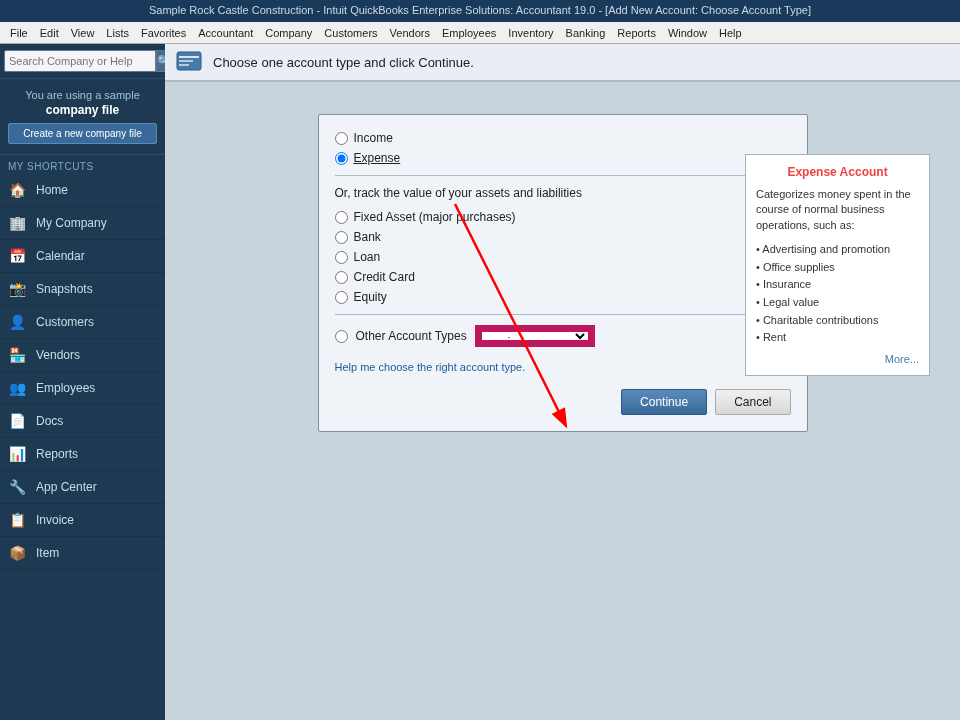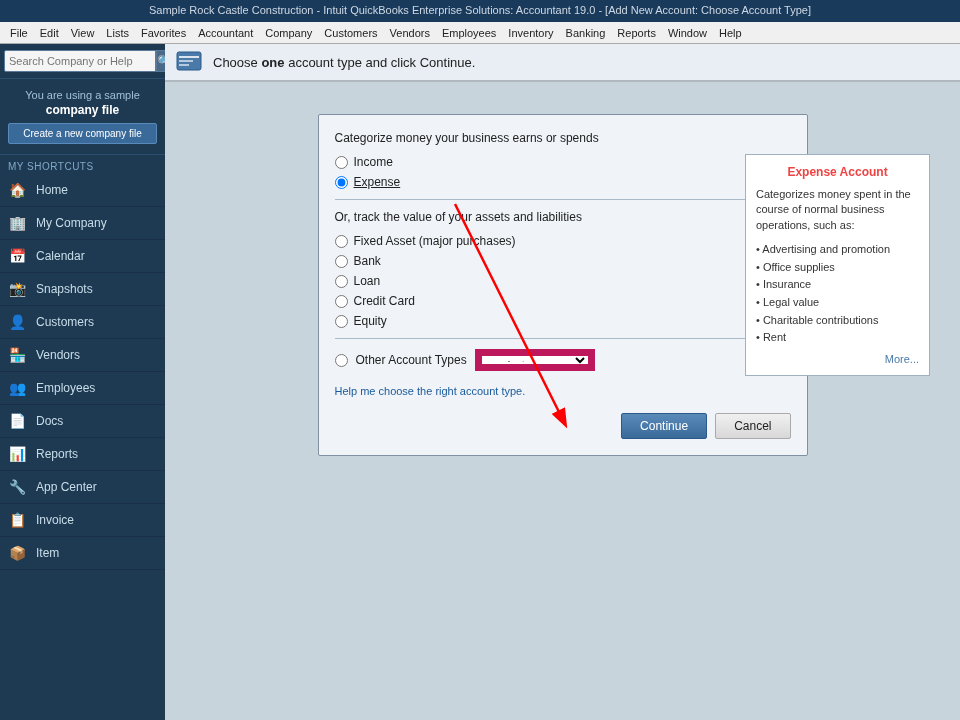--- a/index.html
+++ b/index.html
@@ -158,21 +158,21 @@
       justify-content: center;
     }
     .toolbar-icon svg {
       width: 28px;
       height: 28px;
     }
     #toolbar-text {
       font-size: 13px;
       color: #222;
     }
-    #toolbar-text span.bold { font-weight: bold; }
+    #toolbar-text span.bold { font-weight: normal; }
 
     
     #dialog-overlay {
       position: absolute;
       top: 50px;
       left: 10px;
       right: 10px;
       bottom: 10px;
       display: flex;
       align-items: flex-start;
@@ -422,21 +422,20 @@
         </svg>
       </div>
       <div id="toolbar-text">
         <span>Choose </span><span class="bold">one</span><span> account type and click Continue.</span>
       </div>
     </div>
 
     <div id="dialog-overlay">
       <div id="dialog">
 
-        <div class="dialog-section-label">Categorize money your business earns or spends</div>
 
         <div class="radio-group">
           <label>
             <input type="radio" name="account-type" value="income" style="">
             <span>Income</span>
           </label>
         </div>
         <div class="radio-group">
           <label>
             <input type="radio" name="account-type" value="expense" checked="" style="">

